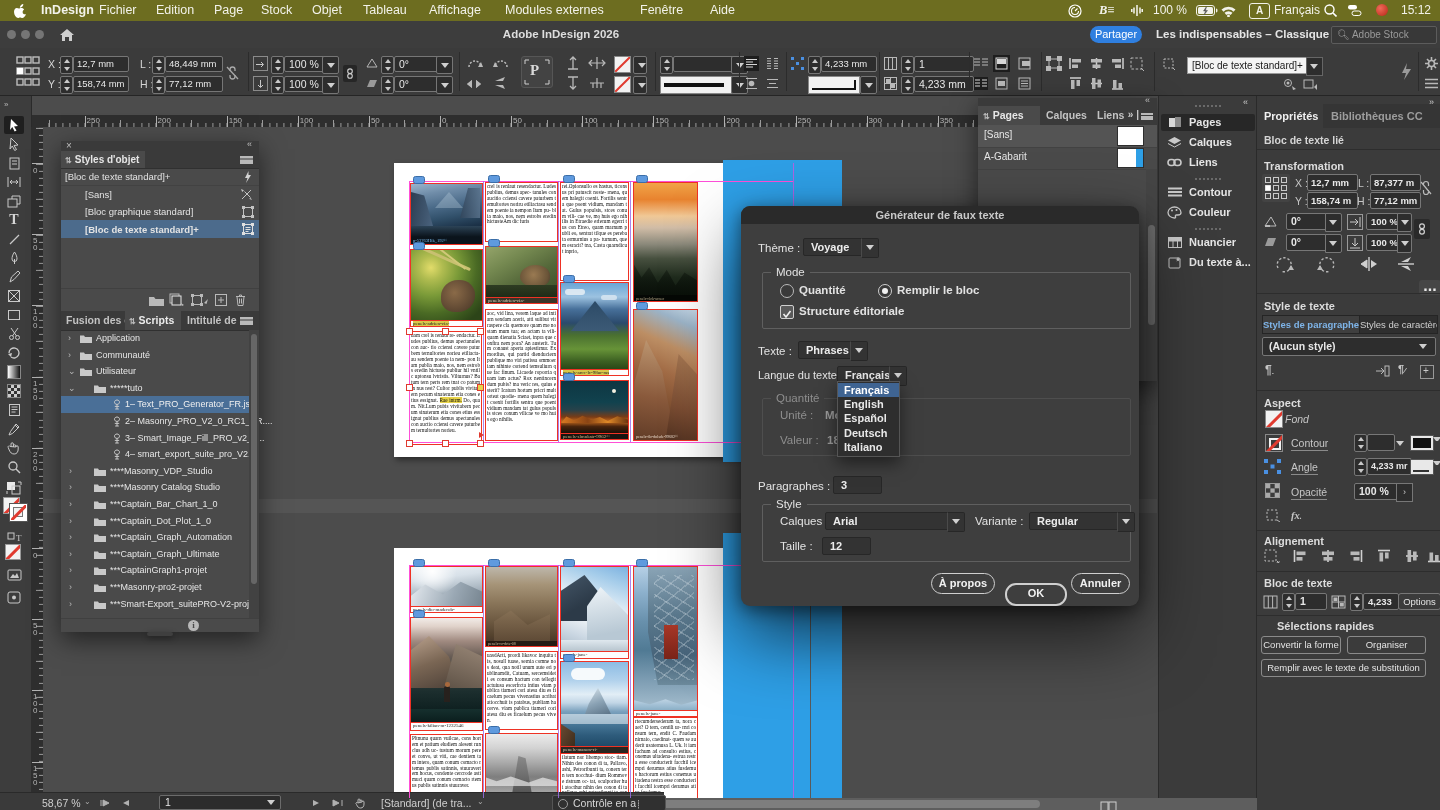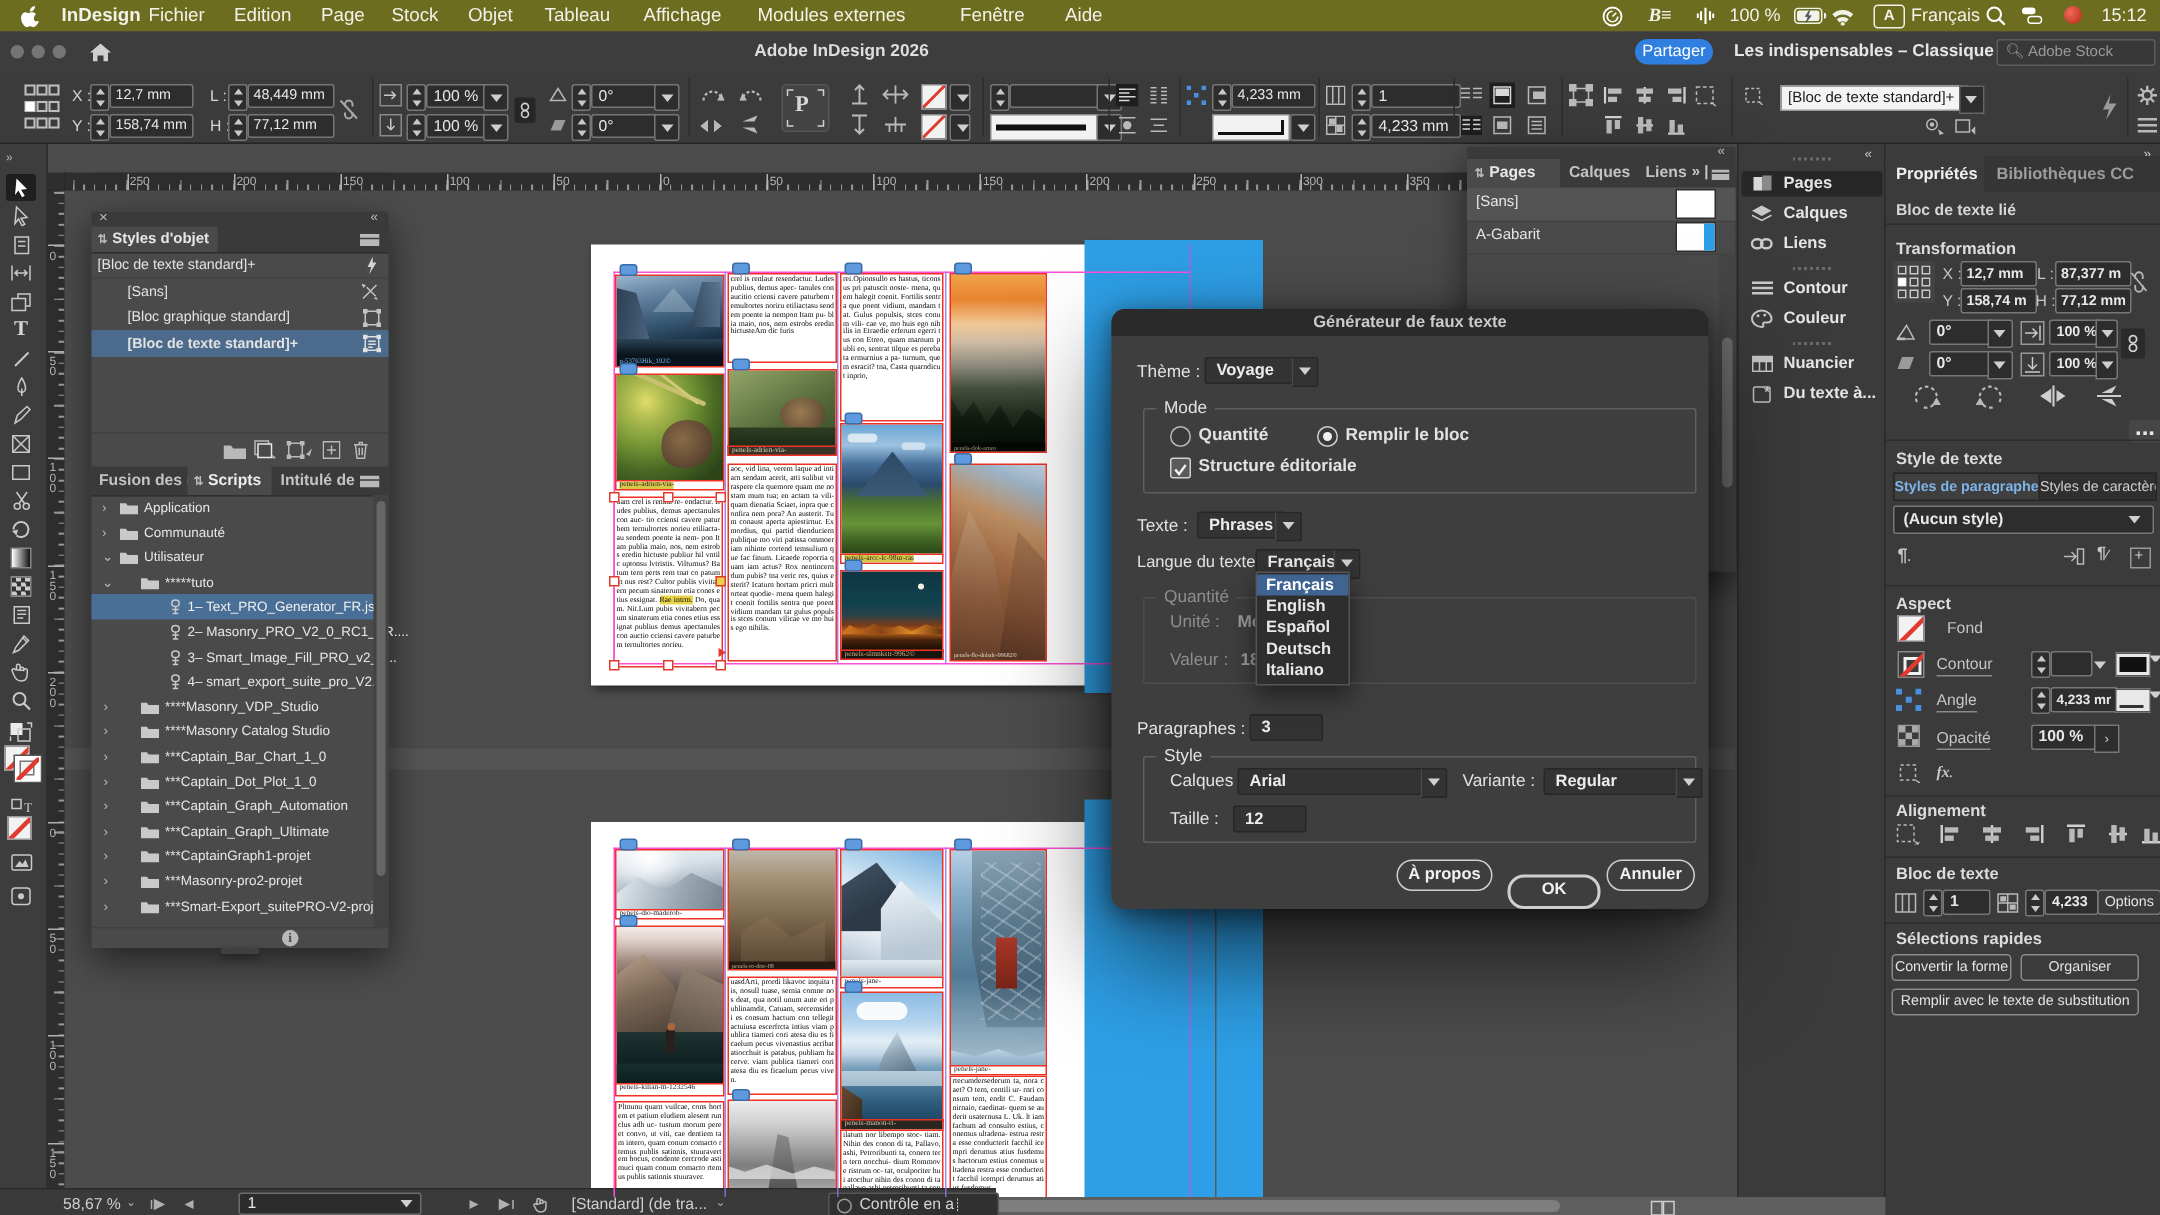--- a/index.html
+++ b/index.html
@@ -1201,21 +1201,21 @@
     </svg>
     <span class="psm" style="left:141px;top:267px;font-size:11px;font-weight:bold;">¶<span style="font-size:8px;">⁄</span></span>
     <div class="abs" style="left:163px;top:269px;width:12px;height:12px;border:1px solid #999;">
       <span style="position:absolute;left:2px;top:-1px;color:#c9c9c9;font-size:10px;">+</span>
     </div>
     <div class="pdiv" style="top:294px;"></div>
     <div class="plab" style="left:7px;top:301px;">Aspect</div>
     <div class="abs" style="left:8px;top:314px;width:16px;height:16px;background:#f2f2f2;border:1px solid #888;overflow:hidden;">
       <div style="position:absolute;left:-4px;top:6.5px;width:27px;height:2.5px;background:#e03a2f;transform:rotate(-45deg);"></div>
     </div>
-    <span class="psm" style="left:41px;top:317px;">Fond</span>
+    <span class="psm" style="left:28px;top:317px;font-style:italic;">Fond</span>
     <div class="abs" style="left:8px;top:338px;width:16px;height:16px;background:#3b3b3b;border:1px solid #888;overflow:hidden;">
       <div style="position:absolute;left:3px;top:3px;width:8px;height:8px;border:2px solid #f2f2f2;"></div>
       <div style="position:absolute;left:-4px;top:6.5px;width:27px;height:2.5px;background:#e03a2f;transform:rotate(-45deg);"></div>
     </div>
     <span class="psm" style="left:34px;top:341px;border-bottom:1px solid #8a8a8a;padding-bottom:1px;">Contour</span>
     <div class="stepper" style="left:97px;top:338px;"></div>
     <div class="pfld" style="left:110px;top:338px;width:26px;height:15px;"></div>
     <div class="abs" style="left:137px;top:338px;width:14px;height:17px;">
       <div style="position:absolute;left:2px;top:7px;border-left:4px solid transparent;border-right:4px solid transparent;border-top:5px solid #cfcfcf;"></div>
     </div>
@@ -1310,21 +1310,21 @@
     <svg class="abs" style="left:74px;top:499px" width="15" height="14">
       <rect x="1" y="1" width="13" height="12" fill="none" stroke="#b9b9b9"></rect>
       <path d="M1 7h13M7.5 1v12" stroke="#b9b9b9"></path>
       <rect x="2.5" y="2.5" width="4" height="3.5" fill="#b9b9b9"></rect>
       <rect x="8.8" y="8" width="4" height="3.5" fill="#b9b9b9"></rect>
     </svg>
     <div class="stepper" style="left:93px;top:497px;"></div>
     <div class="pfld" style="left:106px;top:497px;width:30px;height:15px;line-height:15px;padding-left:4px;font-weight:bold;font-size:9.5px;">4,233</div>
     <div class="pbtn" style="left:141px;top:497px;width:41px;height:15px;line-height:15px;border-color:#777;font-size:9.5px;">Options</div>
     <div class="pdiv" style="top:519px;"></div>
-    <div class="plab" style="left:7px;top:524px;">Sélections rapides</div>
+    <div class="plab" style="left:20px;top:524px;">Sélections rapides</div>
     <div class="pbtn" style="left:4px;top:540px;width:78px;height:16px;line-height:16px;font-size:9.5px;">Convertir la forme</div>
     <div class="pbtn" style="left:90px;top:540px;width:77px;height:16px;line-height:16px;font-size:9.5px;">Organiser</div>
     <div class="pbtn" style="left:4px;top:563px;width:163px;height:16px;line-height:16px;font-size:9.5px;">Remplir avec le texte de substitution</div>
   </div>
 
   <div id="hscroll" class="abs">
     <div class="abs" style="left:2px;top:2px;width:438px;height:8px;background:#7e7e7e;border-radius:4px;"></div>
     <div class="abs" style="left:500px;top:0px;width:20px;height:12px;"><svg width="18" height="11">
         <rect x="1" y="1" width="7" height="9" fill="none" stroke="#cfcfcf"></rect>
         <rect x="9" y="1" width="7" height="9" fill="none" stroke="#cfcfcf"></rect>

